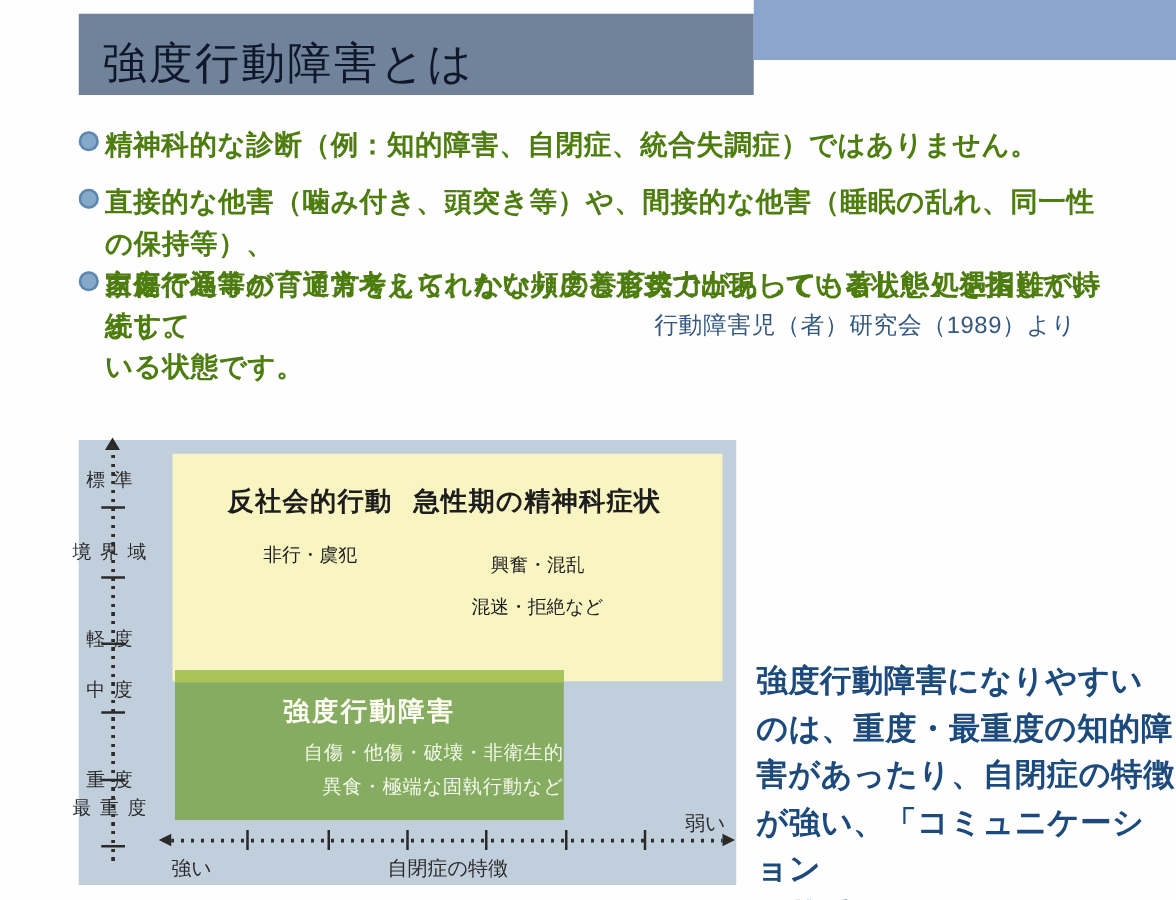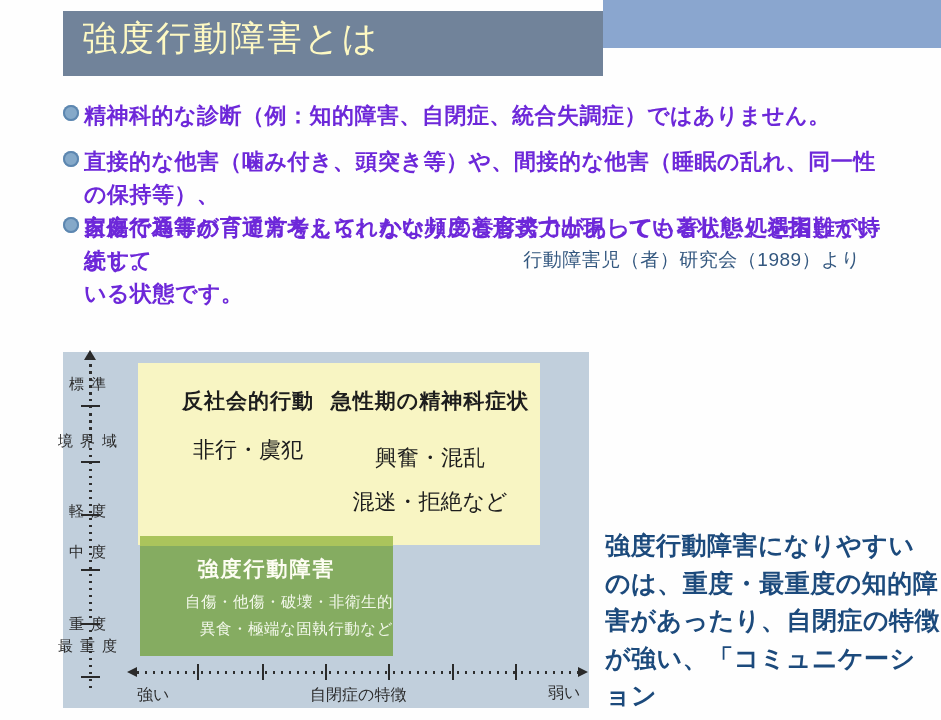--- a/index.html
+++ b/index.html
@@ -7,58 +7,58 @@
     position:relative;width:941px;height:720px;overflow:hidden;
     background:#fefefe;
     font-family:"Liberation Sans","DejaVu Sans",sans-serif;
   }
   
   .header-bar{
     position:absolute;left:63px;top:11px;width:540px;height:65px;
     background:#71839a;
   }
   .header-title{
-    position:absolute;left:19px;top:4px;
-    font-size:35px;letter-spacing:2px;color:#fef9c3;font-weight:400;
+    position:absolute;left:19px;top:16px;
+    font-size:35px;letter-spacing:2px;color:#0f172a;font-weight:400;
     white-space:nowrap;
   }
   .header-accent{
     position:absolute;left:603px;top:0;width:338px;height:48px;
     background:#8aa6cf;
   }
   
   .bullet-dot{
     position:absolute;width:16px;height:16px;border-radius:50%;
     background:#85a9c9;box-shadow:inset 0 0 0 2px #5d87b0;
   }
   .bullet-text{
     position:absolute;left:84px;width:800px;
-    font-size:22px;font-weight:bold;color:#6d28d9;
+    font-size:22px;font-weight:bold;color:#4d7c0f;
     line-height:33px;white-space:pre-line;letter-spacing:0.5px;
   }
   .citation{
     position:absolute;right:80px;top:247px;
     font-size:19px;color:#33577f;font-weight:400;letter-spacing:0.5px;
   }
   
   .panel{
     position:absolute;left:63px;top:352px;width:526px;height:356px;
     background:#c1cfdc;
   }
   .box-yellow{
-    position:absolute;left:75px;top:11px;width:402px;height:182px;
+    position:absolute;left:75px;top:11px;width:440px;height:182px;
     background:#f8f5c3;
   }
   .box-green{
-    position:absolute;left:77px;top:184px;width:253px;height:110px;
+    position:absolute;left:77px;top:184px;width:311px;height:110px;
     background:#85ac61;border-top:10px solid #aac45c;z-index:3;
   }
   .ycol{position:absolute;top:0;text-align:center;color:#1d1d1d;}
   .ycol-title{font-size:21px;font-weight:bold;letter-spacing:1px;white-space:nowrap;}
-  .ycol-line{font-size:22px;white-space:nowrap;}
+  .ycol-line{font-size:15px;white-space:nowrap;}
   .gb-title{
     position:absolute;top:9px;left:0;width:100%;text-align:center;
     font-size:21px;font-weight:bold;color:#fdfdf2;letter-spacing:2px;
   }
   .gb-line{
     position:absolute;left:0;width:100%;text-align:right;
     font-size:15.5px;color:#f3f8eb;letter-spacing:0.5px;white-space:nowrap;
   }
   
   .vdots{
@@ -162,21 +162,21 @@
   <div class="hdots"></div>
   <div class="h-arrow-right"></div>
   <div class="h-tick" style="left:197px;"></div>
   <div class="h-tick" style="left:262px;"></div>
   <div class="h-tick" style="left:325px;"></div>
   <div class="h-tick" style="left:388px;"></div>
   <div class="h-tick" style="left:452px;"></div>
   <div class="h-tick" style="left:515px;"></div>
   <div class="h-label" style="left:137px;">強い</div>
   <div class="h-label" style="left:310px;">自閉症の特徴</div>
-  <div class="h-label" style="left:548px;top:683px;">弱い</div>
+  <div class="h-label" style="left:548px;top:649px;">弱い</div>
 
   <div class="side-note">強度行動障害になりやすい
 のは、重度・最重度の知的障
 害があったり、自閉症の特徴
 が強い、「コミュニケーション
 が苦手な人」です。</div>
 
 </div>
 
 </body></html>

